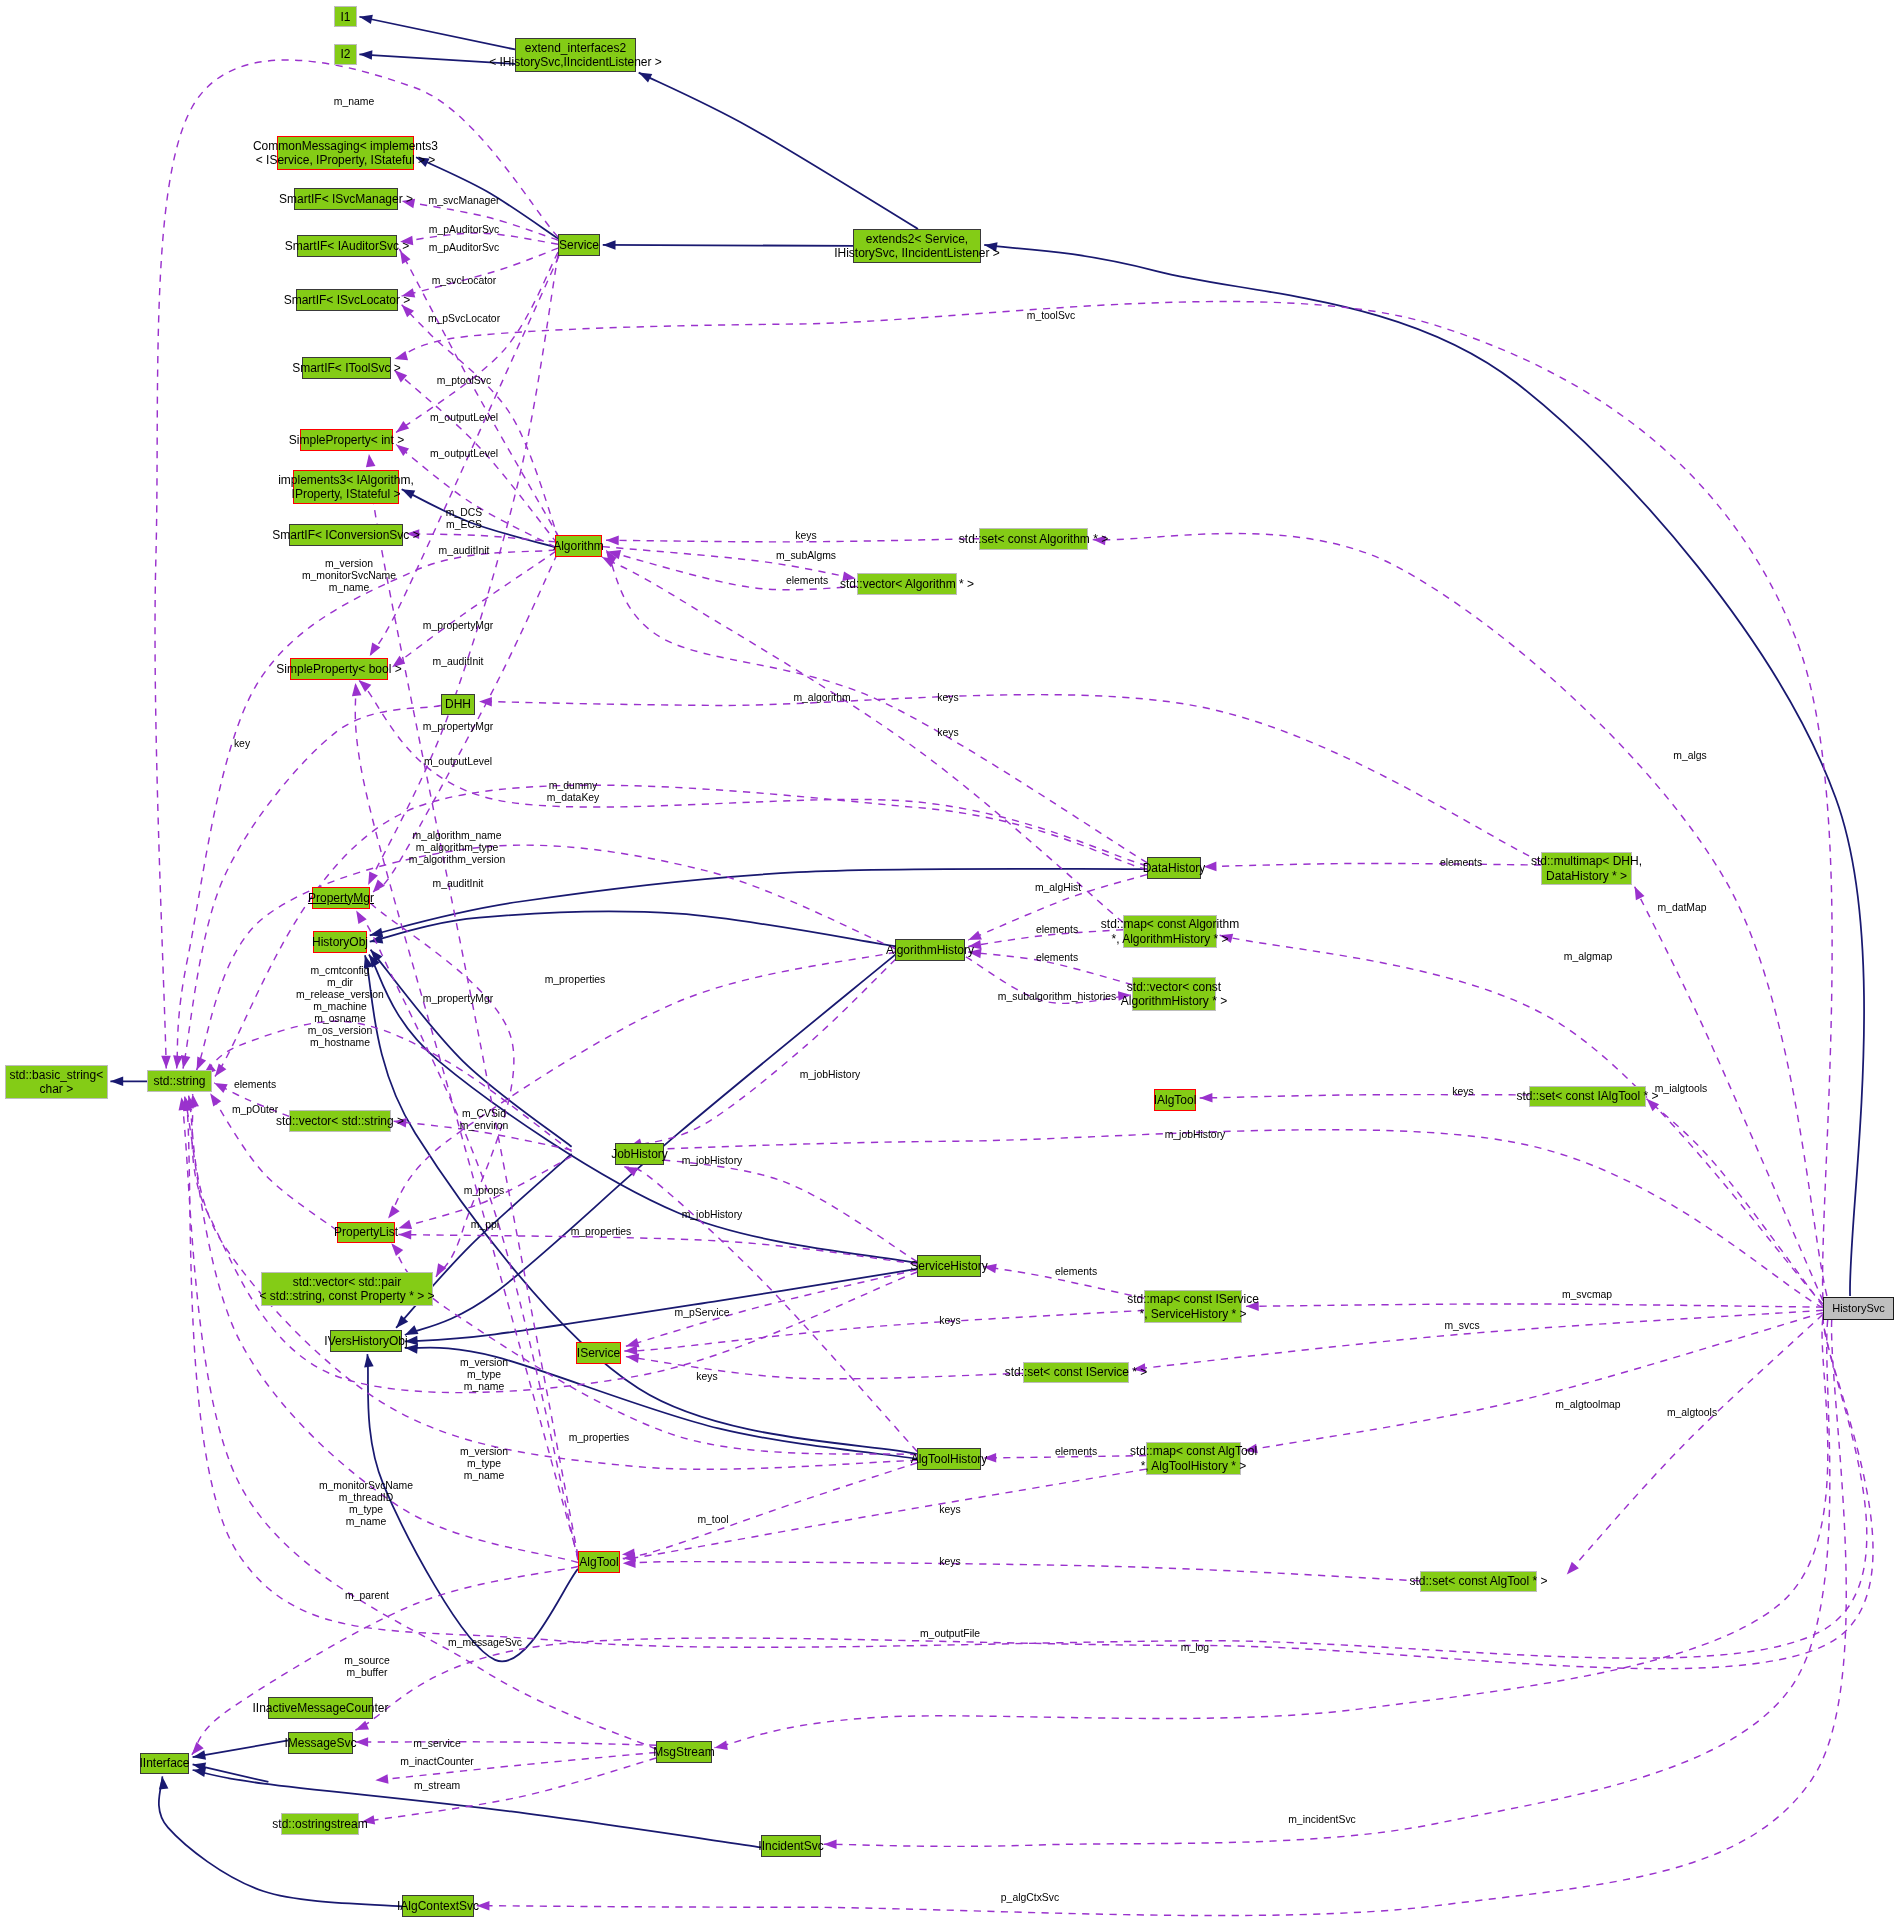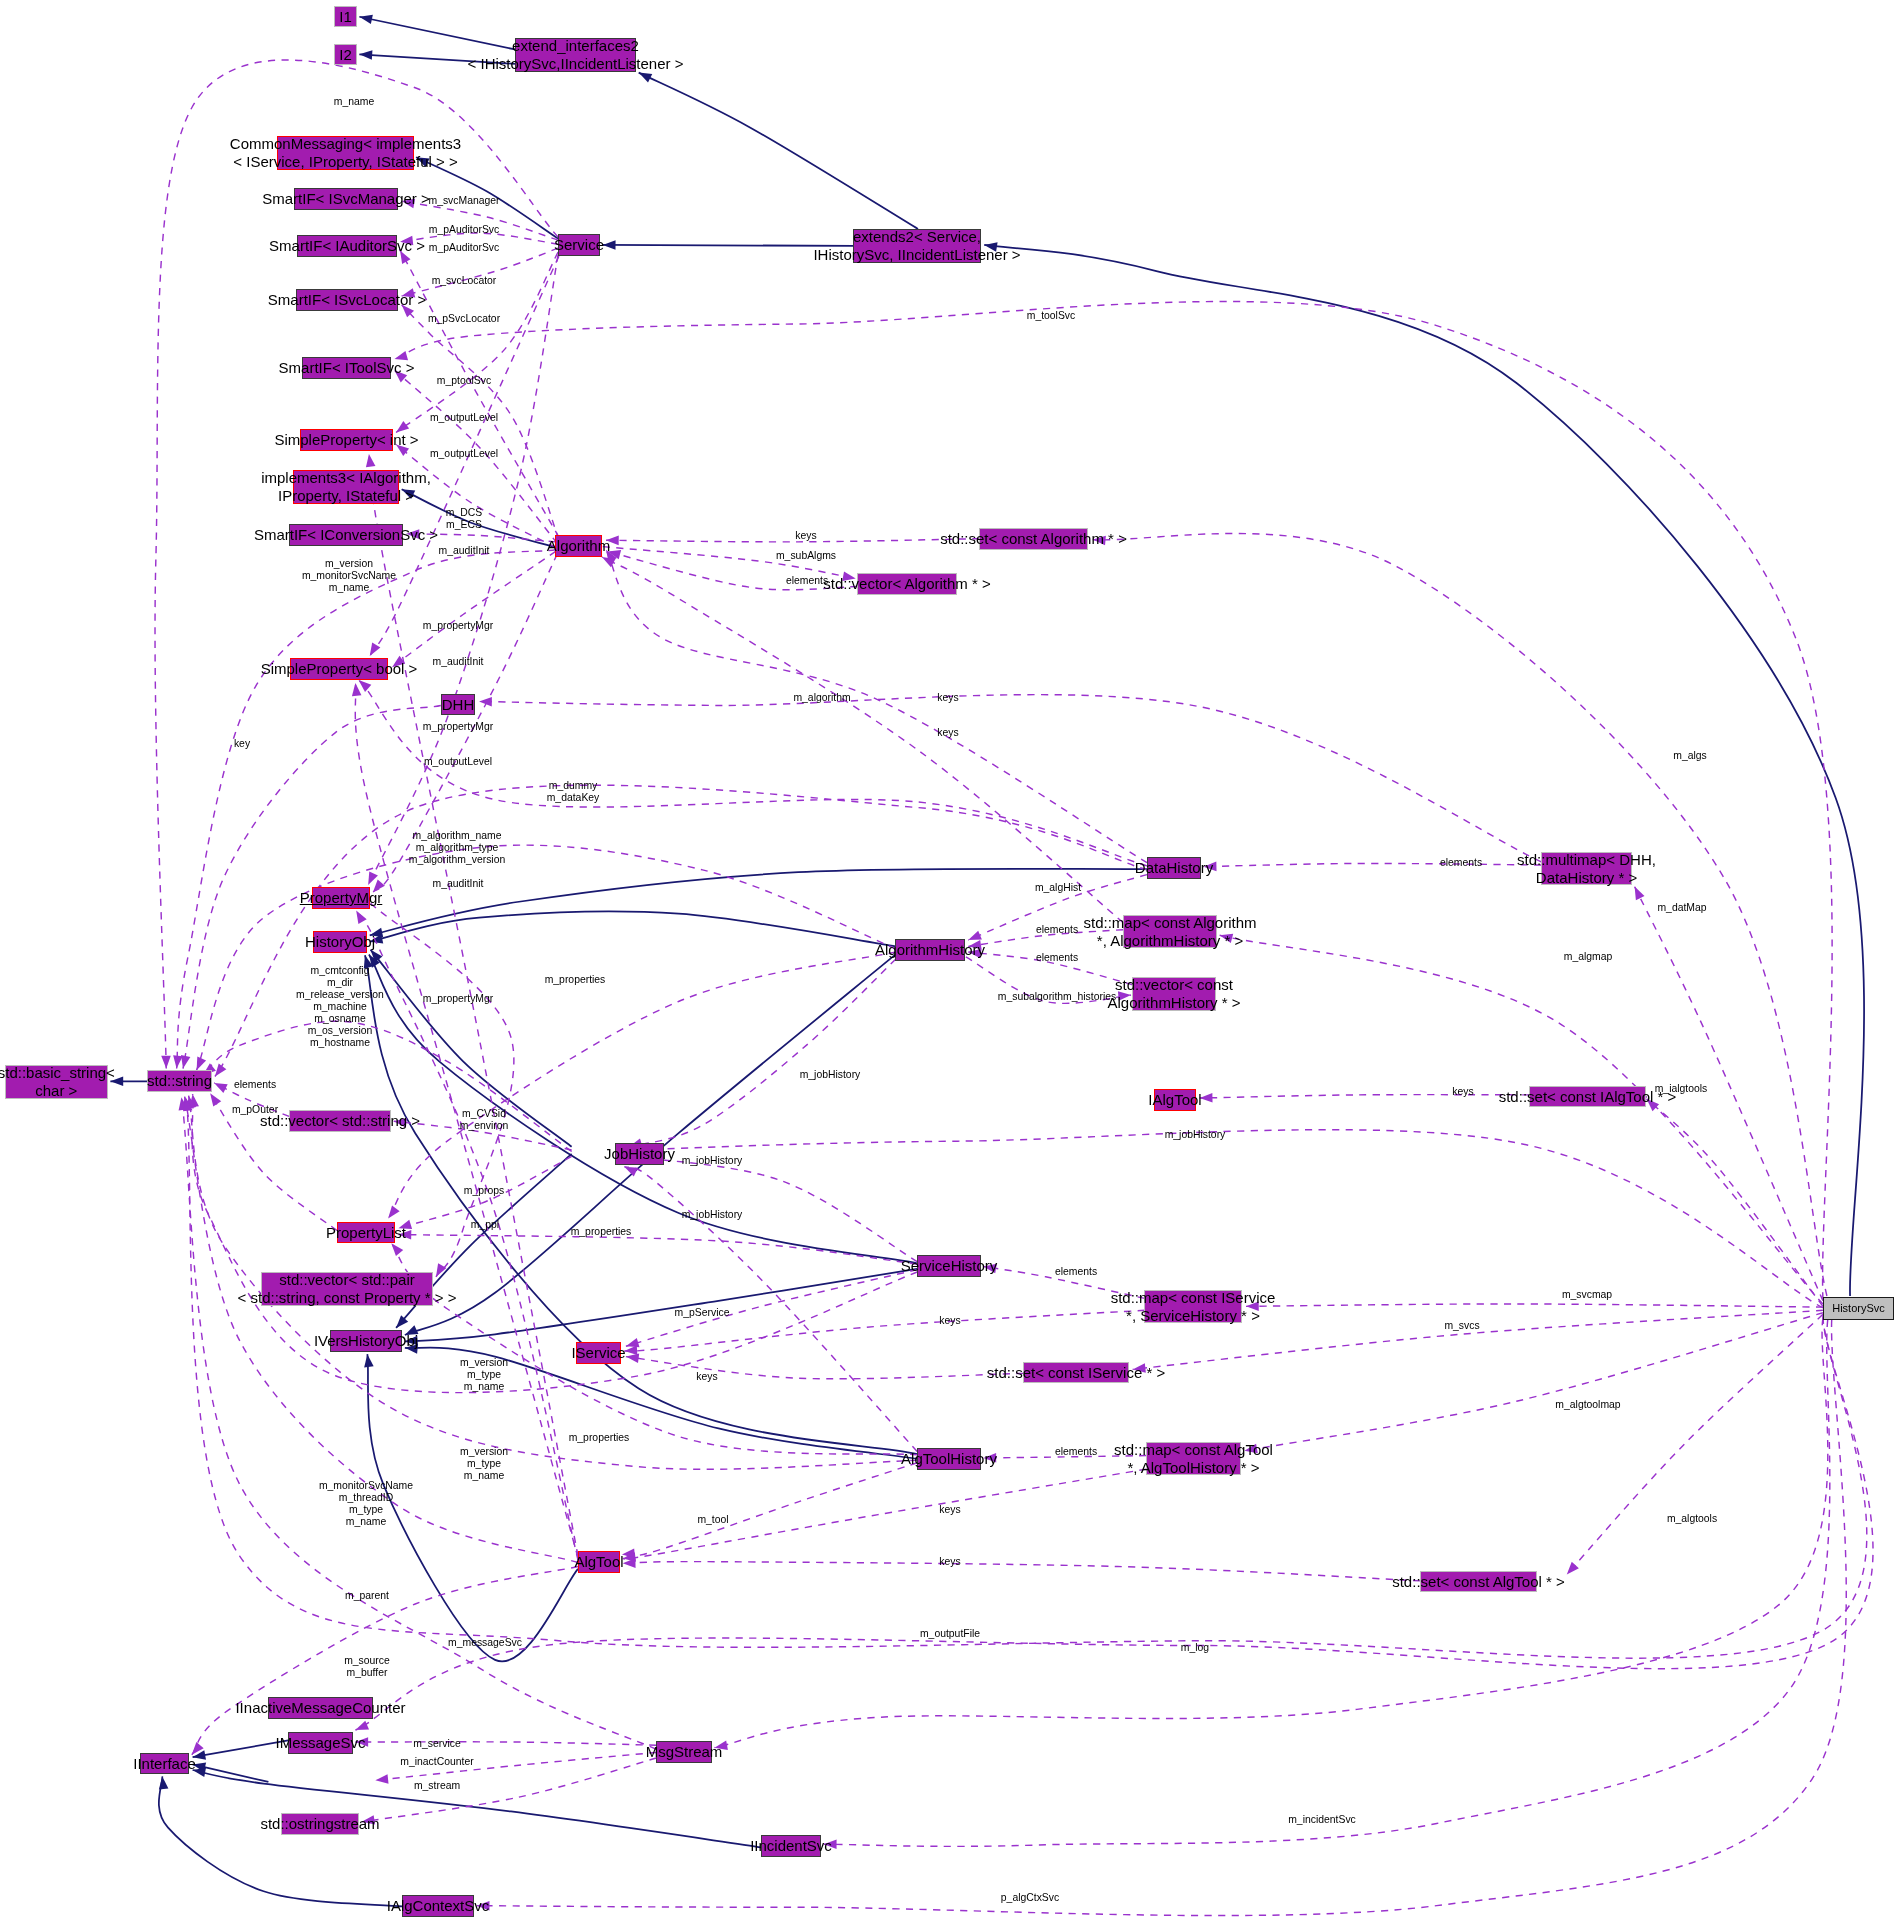--- a/index.html
+++ b/index.html
@@ -1,20 +1,20 @@
 <!DOCTYPE html>
 <html style="font-size:12.8px"><head>
 <meta charset="utf-8">
 <style>
   html,body{margin:0;padding:0;background:#ffffff;}
   #stage{position:relative;width:1899px;height:1928px;background:#ffffff;overflow:hidden;
          font-family:"Liberation Sans",sans-serif;}
   #stage svg{position:absolute;left:0;top:0;}
-  .node{position:absolute;background:#a21caf;display:flex;align-items:center;justify-content:center;
-        text-align:center;font-size:15px;line-height:1.18;color:#000;box-sizing:border-box;
+  .node{position:absolute;background:#84cc16;display:flex;align-items:center;justify-content:center;
+        text-align:center;font-size:12px;line-height:1.18;color:#000;box-sizing:border-box;
         white-space:pre;cursor:pointer;}
   .node.black{border:1.1px solid #3a3a3a;}
   .node.gray{border:1px solid #bdbdbd;}
   .node.red{border:1.3px solid #ff0000;}
   .node.main{border:1.4px solid #1a1a1a;background:#bfbfbf;font-size:11px;}
   .elabel{position:absolute;transform:translate(-50%,-50%);font-size:10.4px;color:#000;
           text-align:center;white-space:pre;line-height:1.16;pointer-events:none;}
 </style>
 </head>
 <body>
@@ -347,21 +347,21 @@
     <div class="elabel" style="left: 1076px; top: 1272px;">elements</div>
     <div class="elabel" style="left: 950px; top: 1321px;">keys</div>
     <div class="elabel" style="left: 1587px; top: 1295px;">m_svcmap</div>
     <div class="elabel" style="left: 1462px; top: 1326px;">m_svcs</div>
     <div class="elabel" style="left: 702px; top: 1313px;">m_pService</div>
     <div class="elabel" style="left: 707px; top: 1377px;">keys</div>
     <div class="elabel" style="left: 484px; top: 1375px;">m_version
 m_type
 m_name</div>
     <div class="elabel" style="left: 1588px; top: 1405px;">m_algtoolmap</div>
-    <div class="elabel" style="left: 1692px; top: 1519px;">m_algtools</div>
+    <div class="elabel" style="left: 1692px; top: 1413px;">m_algtools</div>
     <div class="elabel" style="left: 1076px; top: 1452px;">elements</div>
     <div class="elabel" style="left: 950px; top: 1510px;">keys</div>
     <div class="elabel" style="left: 950px; top: 1562px;">keys</div>
     <div class="elabel" style="left: 484px; top: 1464px;">m_version
 m_type
 m_name</div>
     <div class="elabel" style="left: 599px; top: 1438px;">m_properties</div>
     <div class="elabel" style="left: 366px; top: 1504px;">m_monitorSvcName
 m_threadID
 m_type

